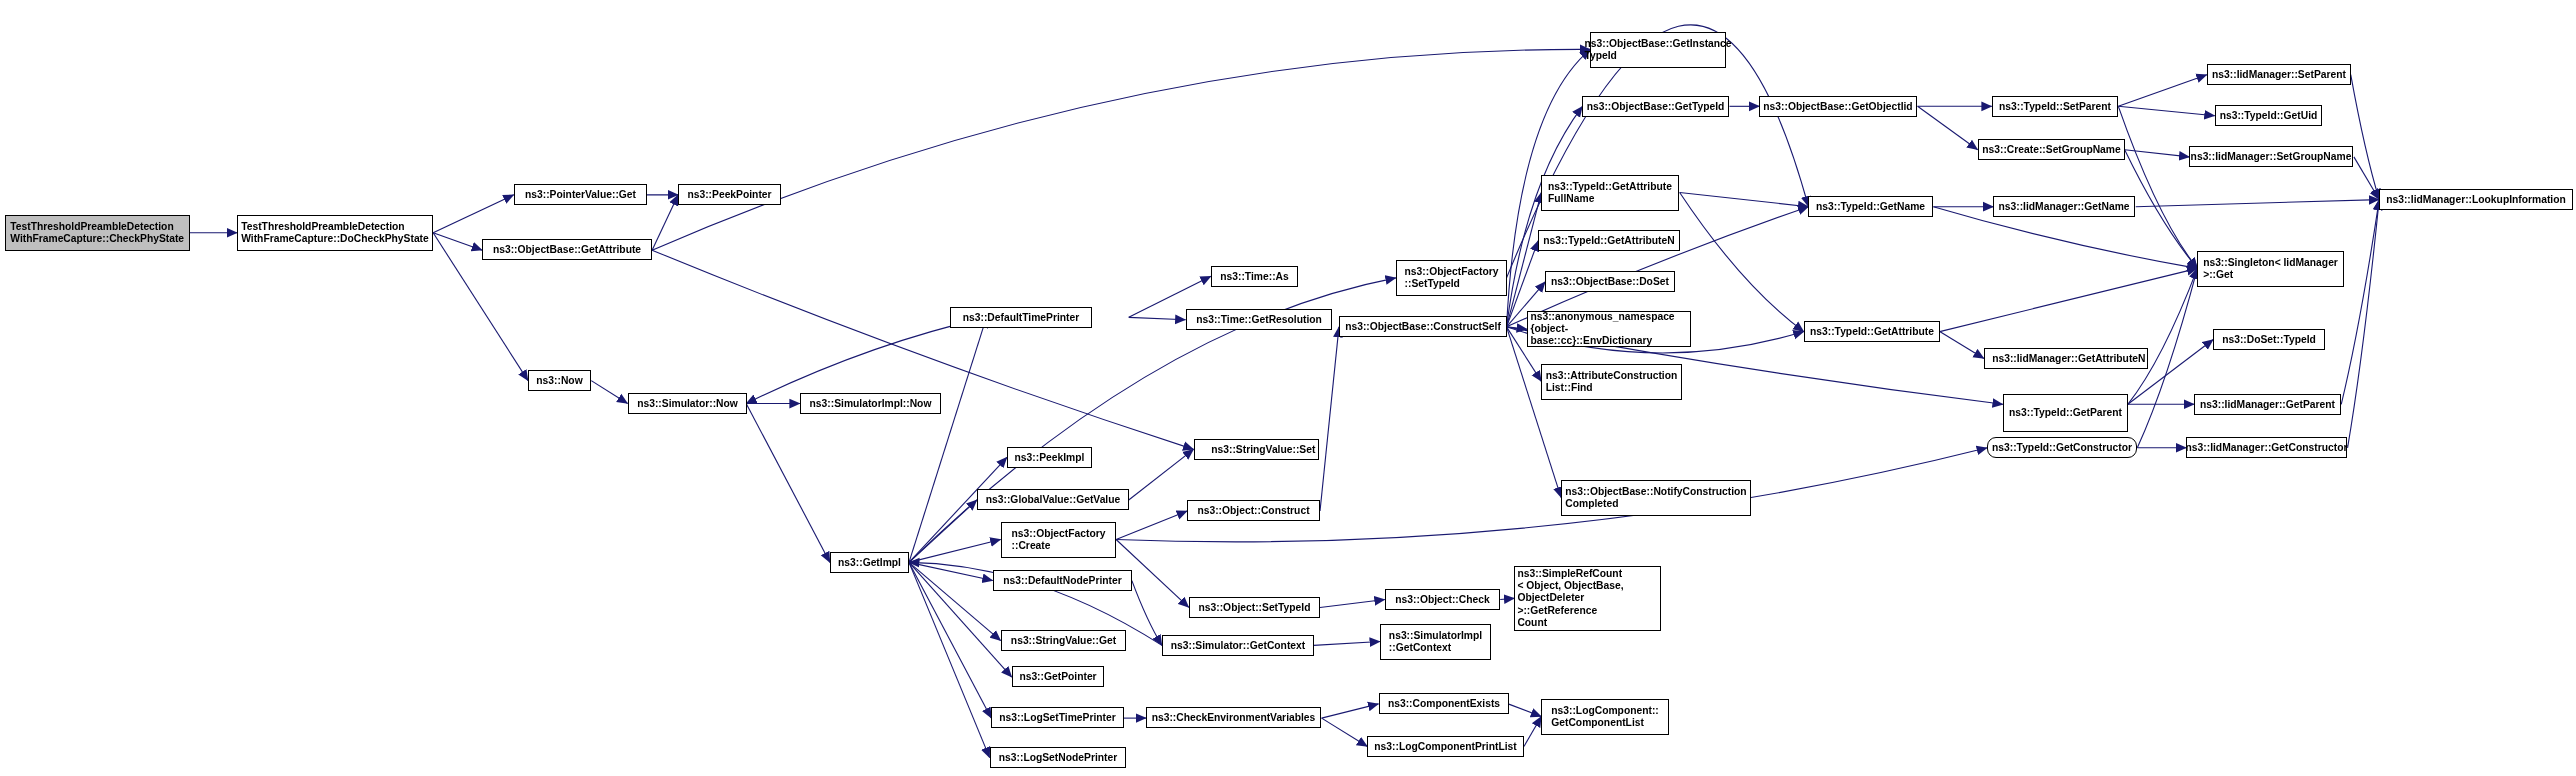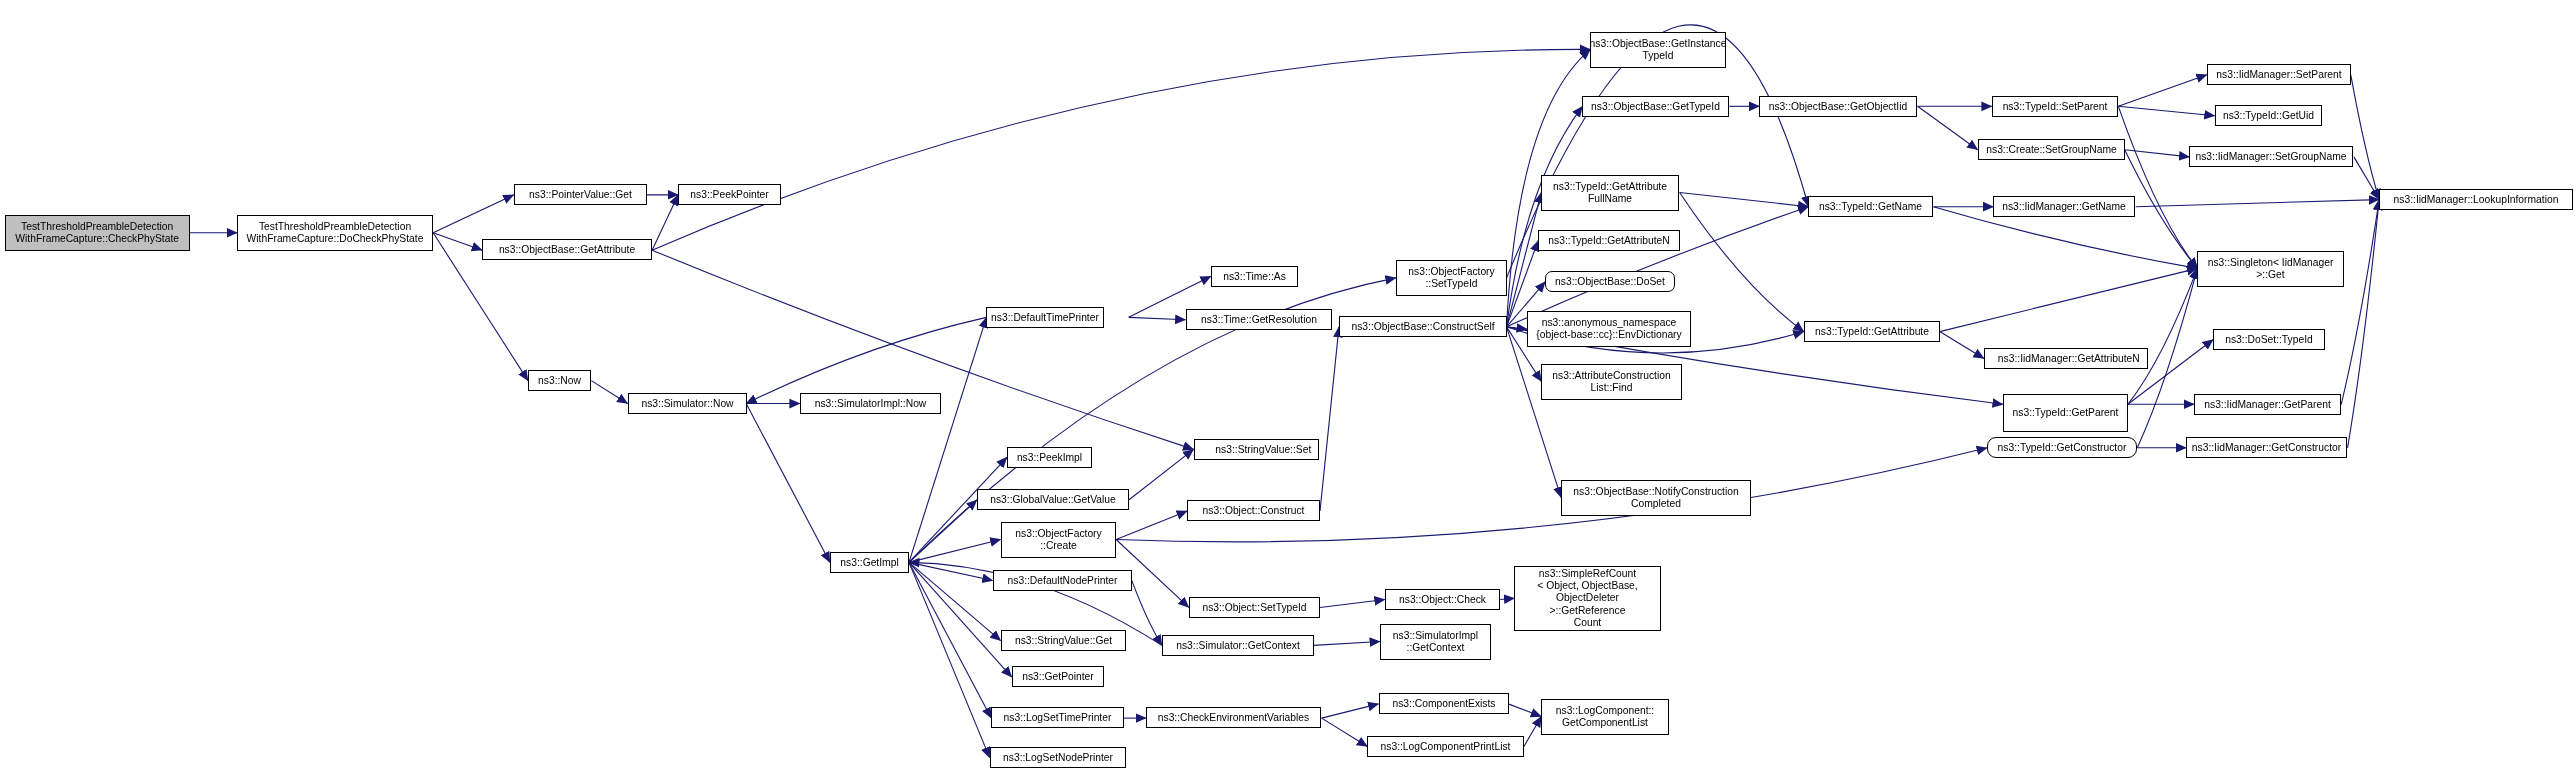--- a/index.html
+++ b/index.html
@@ -12,27 +12,27 @@
   }
   #edges { position:absolute; left:0; top:0; width:2576px; height:777px; }
   .node {
     position: absolute;
     box-sizing: border-box;
     border: 0.8px solid #000000;
     background: #ffffff;
     display: flex;
     align-items: center;
     justify-content: center;
-    text-align: center;
     font-size: 10.3px;
     line-height: 1.18;
     color: #000000;
     white-space: pre-line;
     padding: 0.8px 2.4px;
     cursor: pointer;
+    font-weight: bold;
   }
   .node.start { background: #bfbfbf; }
   .edge { fill: none; stroke-width: 1.4px; }
 </style>
 </head>
 <body>
 
 <div id="canvas">
   <svg id="edges" viewBox="0 0 3259 983" xmlns="http://www.w3.org/2000/svg">
     <defs>
@@ -123,21 +123,21 @@
 WithFrameCapture::CheckPhyState</div>
       <div class="node" style="left: 237px; top: 215px; width: 196px; height: 36px; border-color: rgb(0, 0, 0);">TestThresholdPreambleDetection
 WithFrameCapture::DoCheckPhyState</div>
       <div class="node" style="left: 514px; top: 184px; width: 133px; height: 21.3px; border-color: rgb(0, 0, 0);">ns3::PointerValue::Get</div>
       <div class="node" style="left: 678px; top: 184px; width: 103px; height: 21.3px; border-color: rgb(0, 0, 0);">ns3::PeekPointer</div>
       <div class="node" style="left: 482px; top: 239px; width: 170px; height: 21.3px; border-color: rgb(0, 0, 0);">ns3::ObjectBase::GetAttribute</div>
       <div class="node" style="left: 528px; top: 370px; width: 63px; height: 21.3px; border-color: rgb(0, 0, 0);">ns3::Now</div>
       <div class="node" style="left: 628px; top: 393px; width: 119px; height: 21.3px; border-color: rgb(0, 0, 0);">ns3::Simulator::Now</div>
       <div class="node" style="left: 800px; top: 393px; width: 141px; height: 21.3px; border-color: rgb(0, 0, 0);">ns3::SimulatorImpl::Now</div>
       <div class="node" style="left: 830px; top: 552px; width: 79px; height: 21.3px; border-color: rgb(0, 0, 0);">ns3::GetImpl</div>
-      <div class="node" style="left: 986px; top: 307px; width: 118px; height: 21.3px; border-color: rgb(0, 0, 0);">ns3::DefaultTimePrinter</div>
+      <div class="node" style="left: 950px; top: 307px; width: 142px; height: 21.3px; border-color: rgb(0, 0, 0);">ns3::DefaultTimePrinter</div>
       <div class="node" style="left: 1211px; top: 266px; width: 87px; height: 21.3px; border-color: rgb(0, 0, 0);">ns3::Time::As</div>
       <div class="node" style="left: 1186px; top: 309px; width: 146px; height: 21.3px; border-color: rgb(0, 0, 0);">ns3::Time::GetResolution</div>
       <div class="node" style="left: 1007px; top: 447px; width: 85px; height: 21.3px; border-color: rgb(0, 0, 0);">ns3::PeekImpl</div>
       <div class="node" style="left: 977px; top: 489px; width: 152px; height: 21.3px; border-color: rgb(0, 0, 0);">ns3::GlobalValue::GetValue</div>
       <div class="node" style="left: 1194px; top: 439px; width: 125px; height: 21.3px; border-color: rgb(0, 0, 0); padding-left: 16px;">ns3::StringValue::Set</div>
       <div class="node" style="left: 1001px; top: 522px; width: 115px; height: 36px; border-color: rgb(0, 0, 0);">ns3::ObjectFactory
 ::Create</div>
       <div class="node" style="left: 1187px; top: 500px; width: 133px; height: 21.3px; border-color: rgb(0, 0, 0);">ns3::Object::Construct</div>
       <div class="node" style="left: 993px; top: 570px; width: 139px; height: 21.3px; border-color: rgb(0, 0, 0);">ns3::DefaultNodePrinter</div>
       <div class="node" style="left: 1189px; top: 597px; width: 131px; height: 21.3px; border-color: rgb(0, 0, 0);">ns3::Object::SetTypeId</div>
@@ -157,21 +157,21 @@
       <div class="node" style="left: 1379px; top: 693px; width: 130px; height: 21.3px; border-color: rgb(0, 0, 0);">ns3::ComponentExists</div>
       <div class="node" style="left: 1541px; top: 699px; width: 128px; height: 36px; border-color: rgb(0, 0, 0);">ns3::LogComponent::
 GetComponentList</div>
       <div class="node" style="left: 1367px; top: 736px; width: 157px; height: 21.3px; border-color: rgb(0, 0, 0);">ns3::LogComponentPrintList</div>
       <div class="node" style="left: 1396px; top: 260px; width: 111px; height: 36px; border-color: rgb(0, 0, 0);">ns3::ObjectFactory
 ::SetTypeId</div>
       <div class="node" style="left: 1339px; top: 316px; width: 168px; height: 21.3px; border-color: rgb(0, 0, 0);">ns3::ObjectBase::ConstructSelf</div>
       <div class="node" style="left: 1541px; top: 175px; width: 138px; height: 36px; border-color: rgb(0, 0, 0);">ns3::TypeId::GetAttribute
 FullName</div>
       <div class="node" style="left: 1538px; top: 230px; width: 142px; height: 21.3px; border-color: rgb(0, 0, 0);">ns3::TypeId::GetAttributeN</div>
-      <div class="node" style="left: 1545px; top: 271px; width: 130px; height: 21.3px; border-color: rgb(0, 0, 0); border-radius: 7px;">ns3::ObjectBase::DoSet</div>
+      <div class="node" style="left: 1545px; top: 271px; width: 130px; height: 21.3px; border-color: rgb(0, 0, 0);">ns3::ObjectBase::DoSet</div>
       <div class="node" style="left: 1527px; top: 311px; width: 164px; height: 36px; border-color: rgb(0, 0, 0);">ns3::anonymous_namespace
 {object-base::cc}::EnvDictionary</div>
       <div class="node" style="left: 1541px; top: 364px; width: 141px; height: 36px; border-color: rgb(0, 0, 0);">ns3::AttributeConstruction
 List::Find</div>
       <div class="node" style="left: 1561px; top: 480px; width: 190px; height: 36px; border-color: rgb(0, 0, 0);">ns3::ObjectBase::NotifyConstruction
 Completed</div>
       <div class="node" style="left: 1590px; top: 32px; width: 136px; height: 36px; border-color: rgb(0, 0, 0);">ns3::ObjectBase::GetInstance
 TypeId</div>
       <div class="node" style="left: 1582px; top: 96px; width: 147px; height: 21.3px; border-color: rgb(0, 0, 0);">ns3::ObjectBase::GetTypeId</div>
       <div class="node" style="left: 1759px; top: 96px; width: 158px; height: 21.3px; border-color: rgb(0, 0, 0);">ns3::ObjectBase::GetObjectIid</div>

